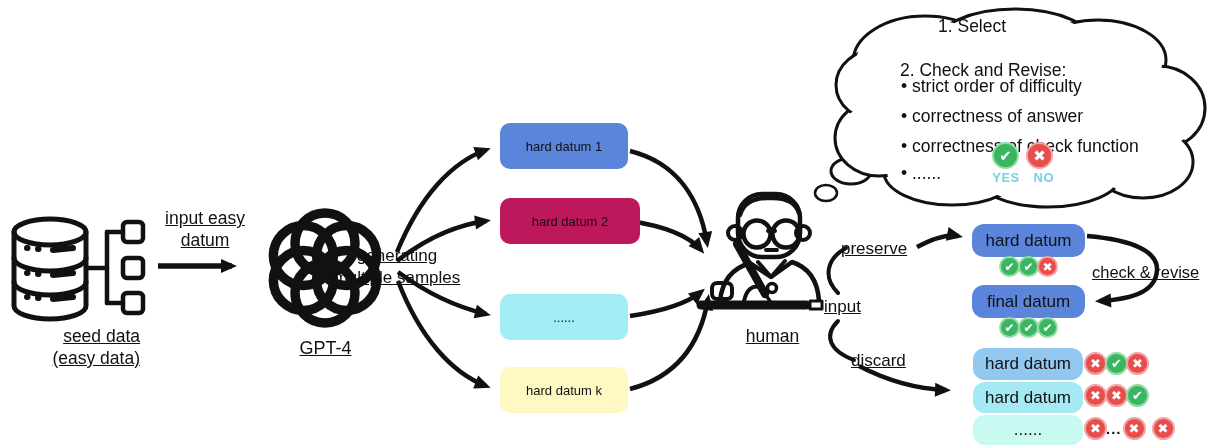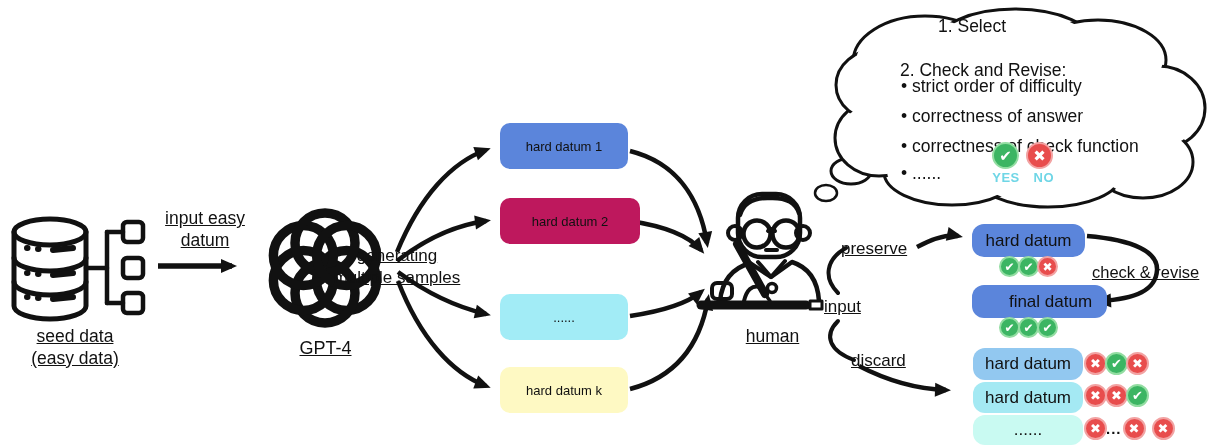--- a/index.html
+++ b/index.html
@@ -148,21 +148,21 @@
       <path d="M838,321 C823,336 830,351 854,360"></path>
     </g>
 
     <path d="M917,247 C936,237 948,234 958,236" fill="none" stroke="#111" stroke-width="4.5" marker-end="url(#ah)"></path>
 
     <path d="M859,366 C888,381 916,389 946,390" fill="none" stroke="#111" stroke-width="4.5" marker-end="url(#ah)"></path>
 
     <path d="M1087,236 C1134,240 1158,252 1157,270 C1156,290 1136,299 1100,301" fill="none" stroke="#111" stroke-width="4.5" marker-end="url(#ah)"></path>
   </svg>
 
-  <div class="txt ctr" style="left:10px;top:325px;width:130px;">
+  <div class="txt ctr" style="left:10px;top:325px;width:130px;text-align:right;">
     <div>seed data</div>
     <div>(easy data)</div>
   </div>
 
   <div class="txt ctr" style="left:150px;top:207px;width:110px;">
     <div>input easy</div>
     <div>datum</div>
   </div>
 
   <div class="txt ctr" style="left:288px;top:337px;width:75px;font-size:18px;">GPT-4</div>
@@ -208,21 +208,21 @@
 
   <div class="box sm" style="left: 972px; top: 224px; width: 113px; height: 33px; background: rgb(91, 133, 219);">
     <span>hard datum</span>
   </div>
   <div class="markrow" style="left:999px;top:256px;">
       <span class="mk check"></span>
       <span class="mk check"></span>
       <span class="mk cross"></span>
     </div>
 
-  <div class="box sm" style="left: 972px; top: 285px; width: 113px; height: 33px; background: rgb(91, 133, 219); padding-left: 22px;">
+  <div class="box sm" style="left: 972px; top: 285px; width: 113px; height: 33px; background: rgb(91, 133, 219);">
     <span>final datum</span>
   </div>
   <div class="markrow" style="left:999px;top:317px;">
       <span class="mk check"></span>
       <span class="mk check"></span>
       <span class="mk check"></span>
     </div>
 
   <div class="box sm" style="left: 973px; top: 348px; width: 110px; height: 32px; background: rgb(146, 200, 240);">
     <span>hard datum</span>

